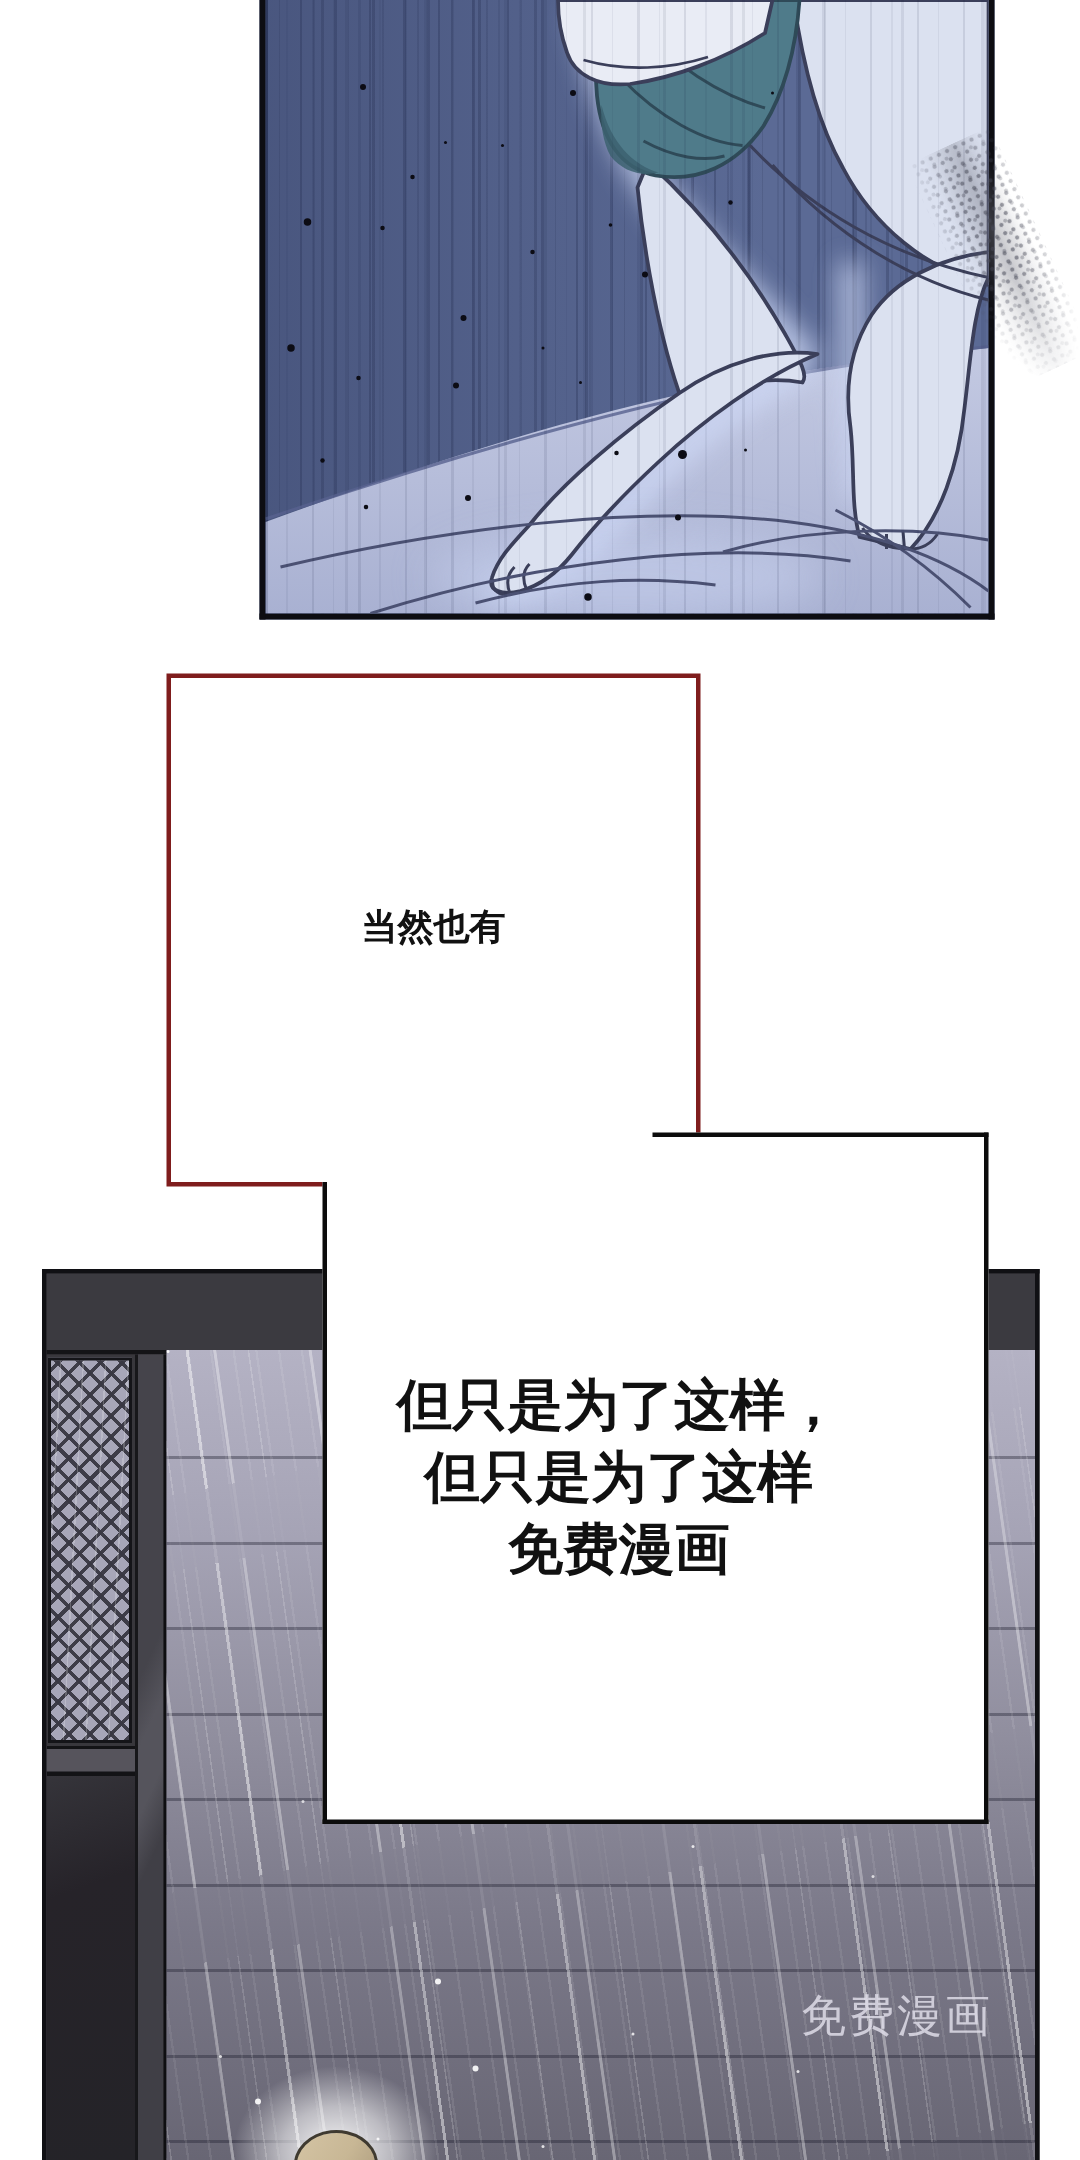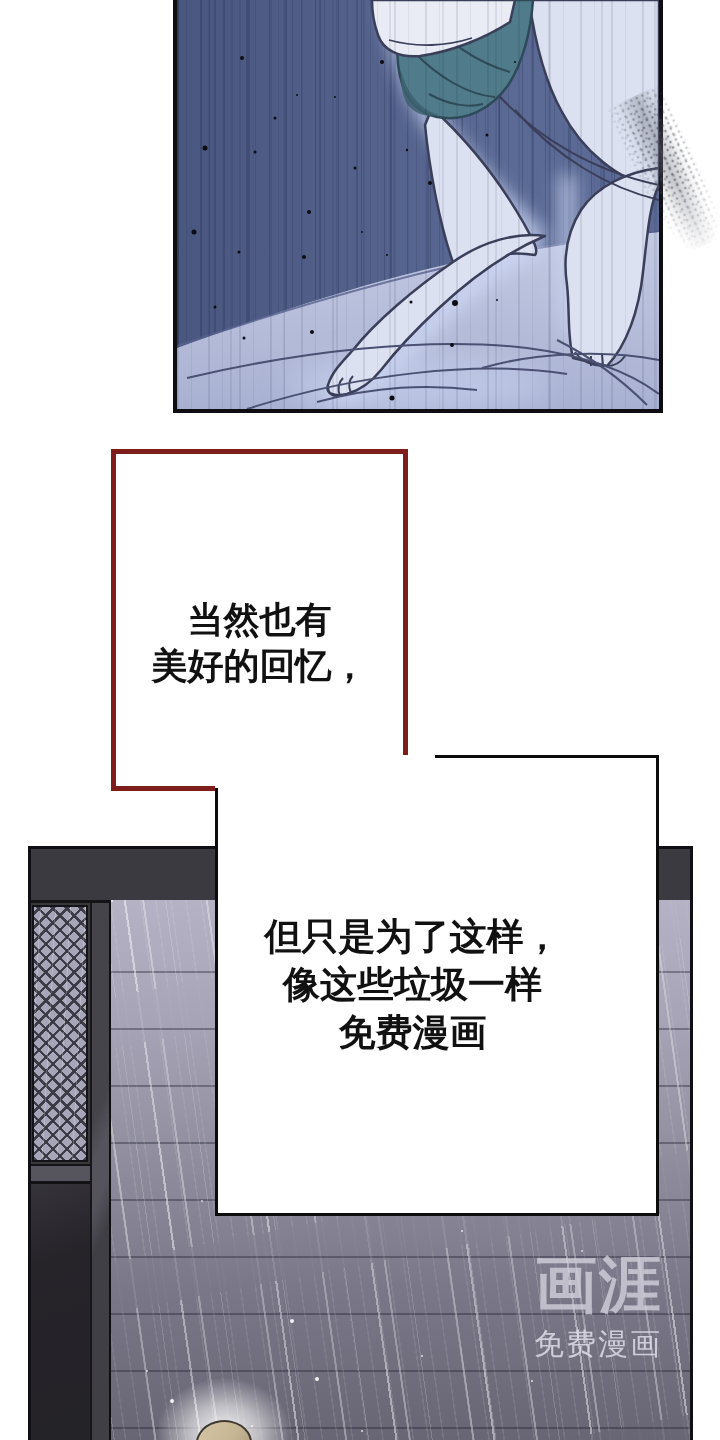--- a/index.html
+++ b/index.html
@@ -85,22 +85,22 @@
     border:2.5px solid #3f3a30;transform:rotate(-6deg);}
   .wm-logo{position:absolute;right:27px;top:352px;font-size:62px;line-height:1.05;font-weight:bold;
     letter-spacing:2px;color:rgba(210,208,220,0.80);}
   .wm-tag{position:absolute;right:28px;top:424px;font-size:30px;font-weight:normal;
     letter-spacing:2px;color:rgba(222,220,232,0.85);}
 
   
   .caption{position:absolute;background:#ffffff;box-sizing:border-box;z-index:6;
     color:#111111;font-weight:bold;text-align:center;}
   .caption .line{display:block;}
-  .caption-1{left:111px;top:449px;width:297px;height:342px;border:5px solid #7f1d1d;
-    padding-top:143px;font-size:36px;line-height:46px;}
+  .caption-1{left:111px;top:449px;width:356px;height:342px;border:3px solid #7f1d1d;
+    padding-top:143px;font-size:24px;line-height:46px;}
   .caption-2{left:215px;top:755px;width:444px;height:461px;border:3px solid #0c0c0c;
     border-top:none;border-left:none;padding-top:158px;padding-right:46px;
     font-size:37px;line-height:48px;}
   .c2-strip{position:absolute;background:#0c0c0c;z-index:7;}
   .c2-strip-top{left:435px;top:755px;width:224px;height:3px;}
   .c2-strip-left{left:215px;top:788px;width:3px;height:428px;}
 </style>
 </head>
 <body>
 
@@ -210,30 +210,28 @@
       <div class="lattice"></div>
       <div class="sill"></div>
       <div class="low-block"></div>
       <div class="pillar"></div>
     </div>
     <div class="rain-area">
       <div class="rain-tilt"></div>
       <div class="droplets"></div>
       <div class="head-glow"></div>
       <div class="figure-head"></div>
-      <div class="wm-logo">画涯</div>
       <div class="wm-tag">免费漫画</div>
     </div>
   </div>
 
   <div class="caption caption-1">
     <span class="line">当然也有</span>
-    <span class="line">美好的回忆，</span>
   </div>
   <div class="caption caption-2">
     <span class="line">但只是为了这样，</span>
-    <span class="line">像这些垃圾一样</span>
+    <span class="line">但只是为了这样</span>
     <span class="line">免费漫画</span>
   </div>
   <div class="c2-strip c2-strip-top"></div>
   <div class="c2-strip c2-strip-left"></div>
 
 </div>
 
 </body></html>

